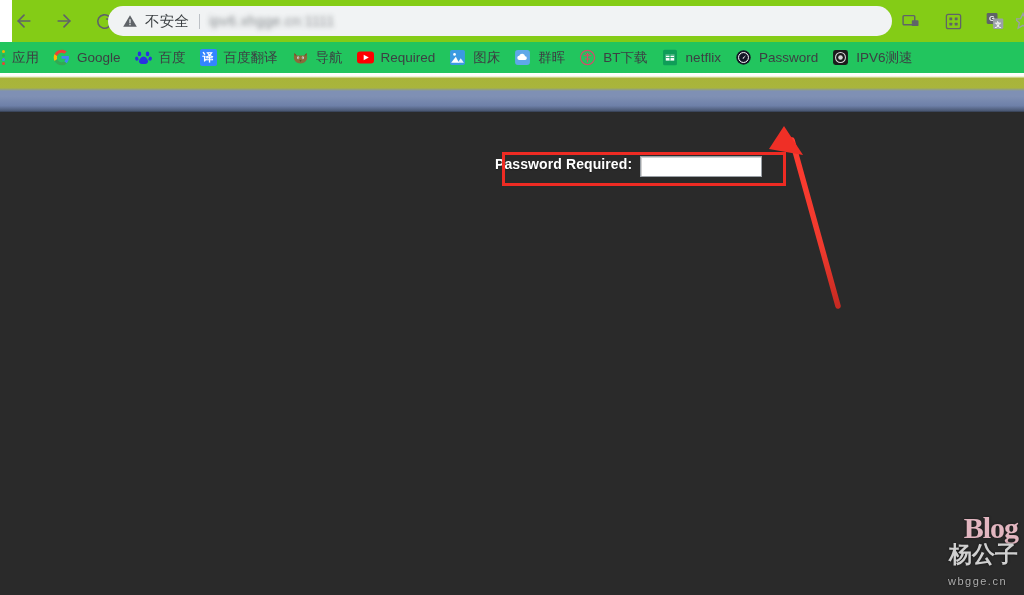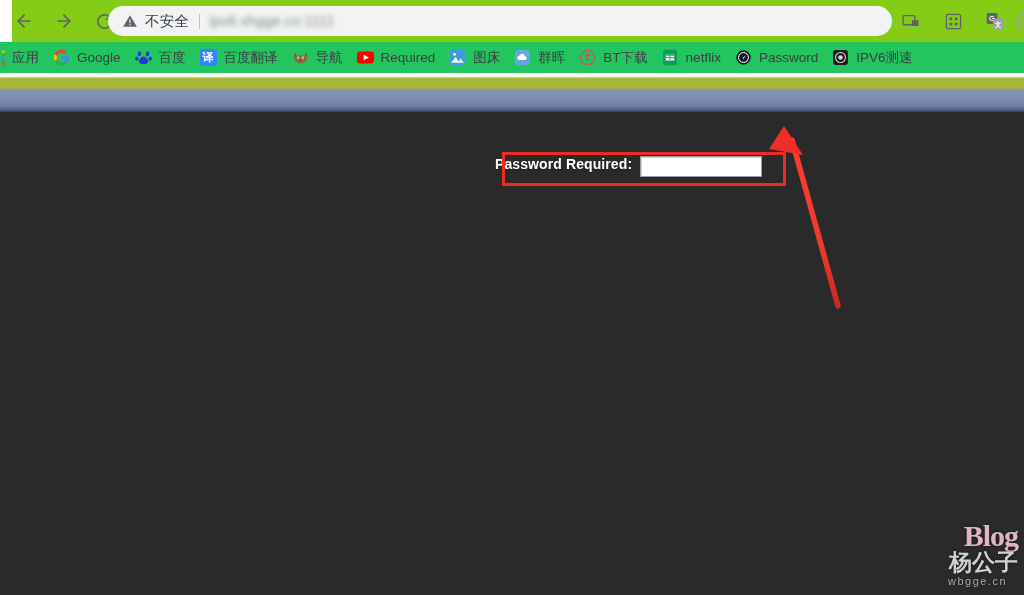--- a/index.html
+++ b/index.html
@@ -141,21 +141,21 @@
     font-family:"Liberation Serif", serif; letter-spacing:-1px;
     text-shadow:0 0 3px rgba(0,0,0,.6);
   }
   .wm-cn {
     font-size:23px; font-weight:700; color:#dfdfdf; margin-left:12px;
     font-family:"DejaVu Sans", sans-serif;
     text-shadow:0 0 3px rgba(0,0,0,.6);
   }
   .wm-url {
     font-size:11px; color:#b9b9b9; letter-spacing:1.5px;
-    margin-top:2px; font-family:"Liberation Sans", sans-serif;
+    margin-top:10px; font-family:"Liberation Sans", sans-serif;
     text-shadow:0 0 2px rgba(0,0,0,.7);
   }
 </style>
 </head>
 <body>
 
 <div id="root">
 
   <div class="chrome">
 

